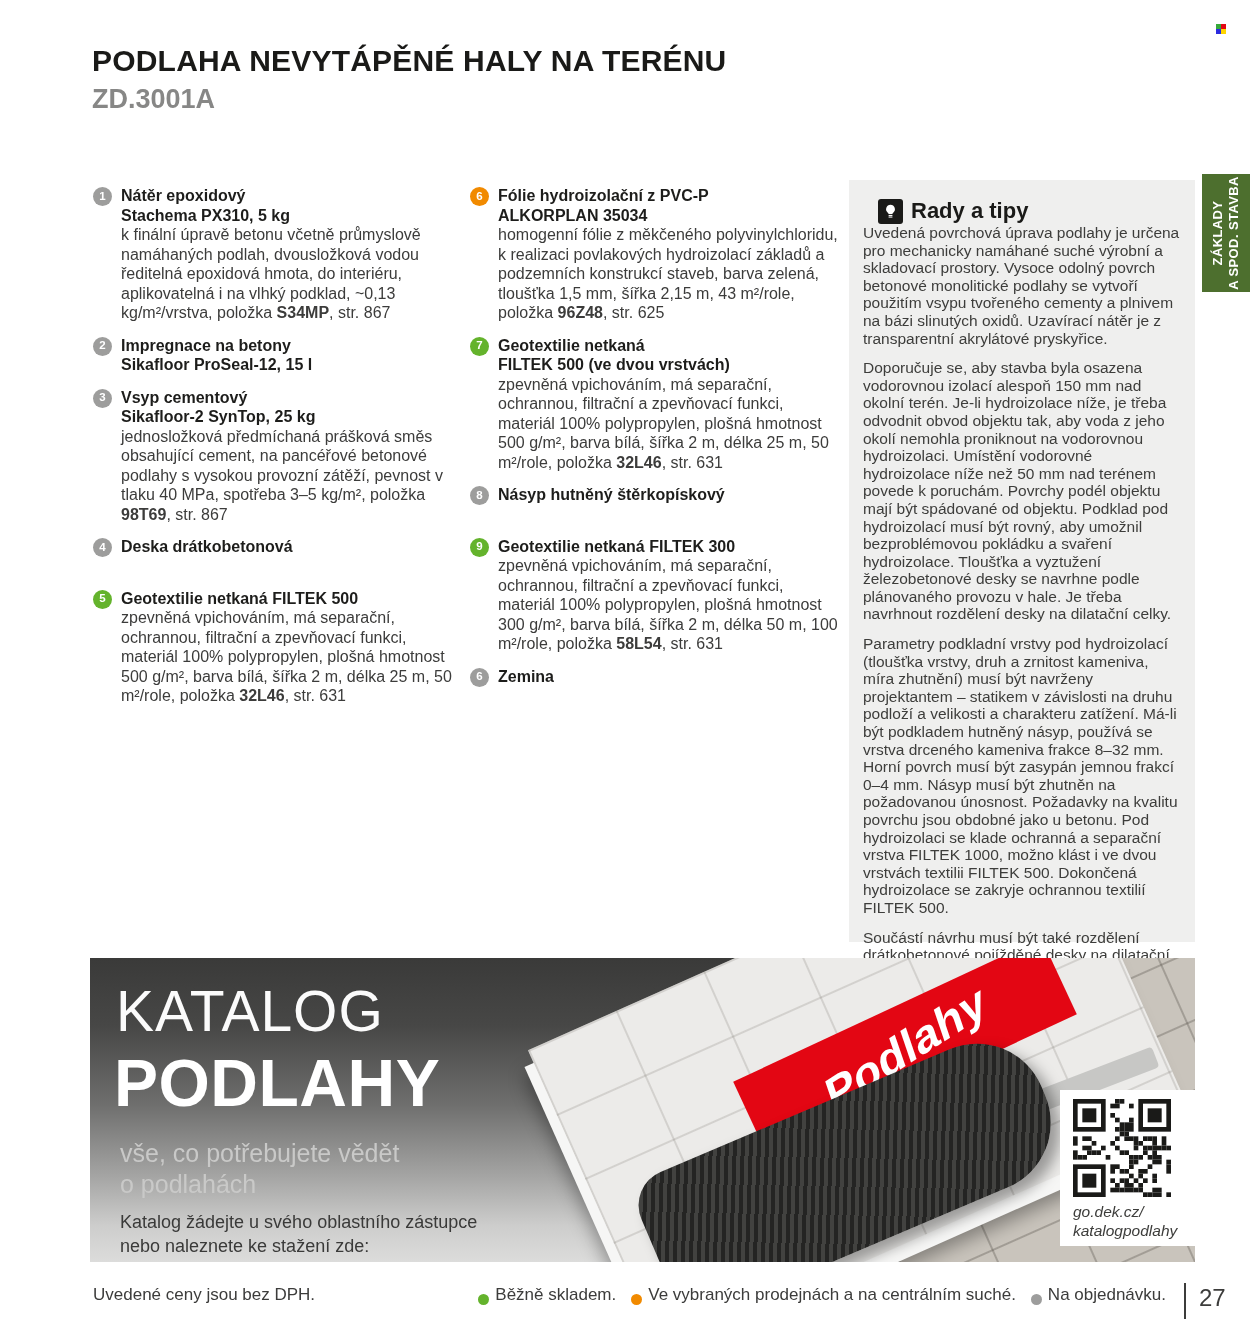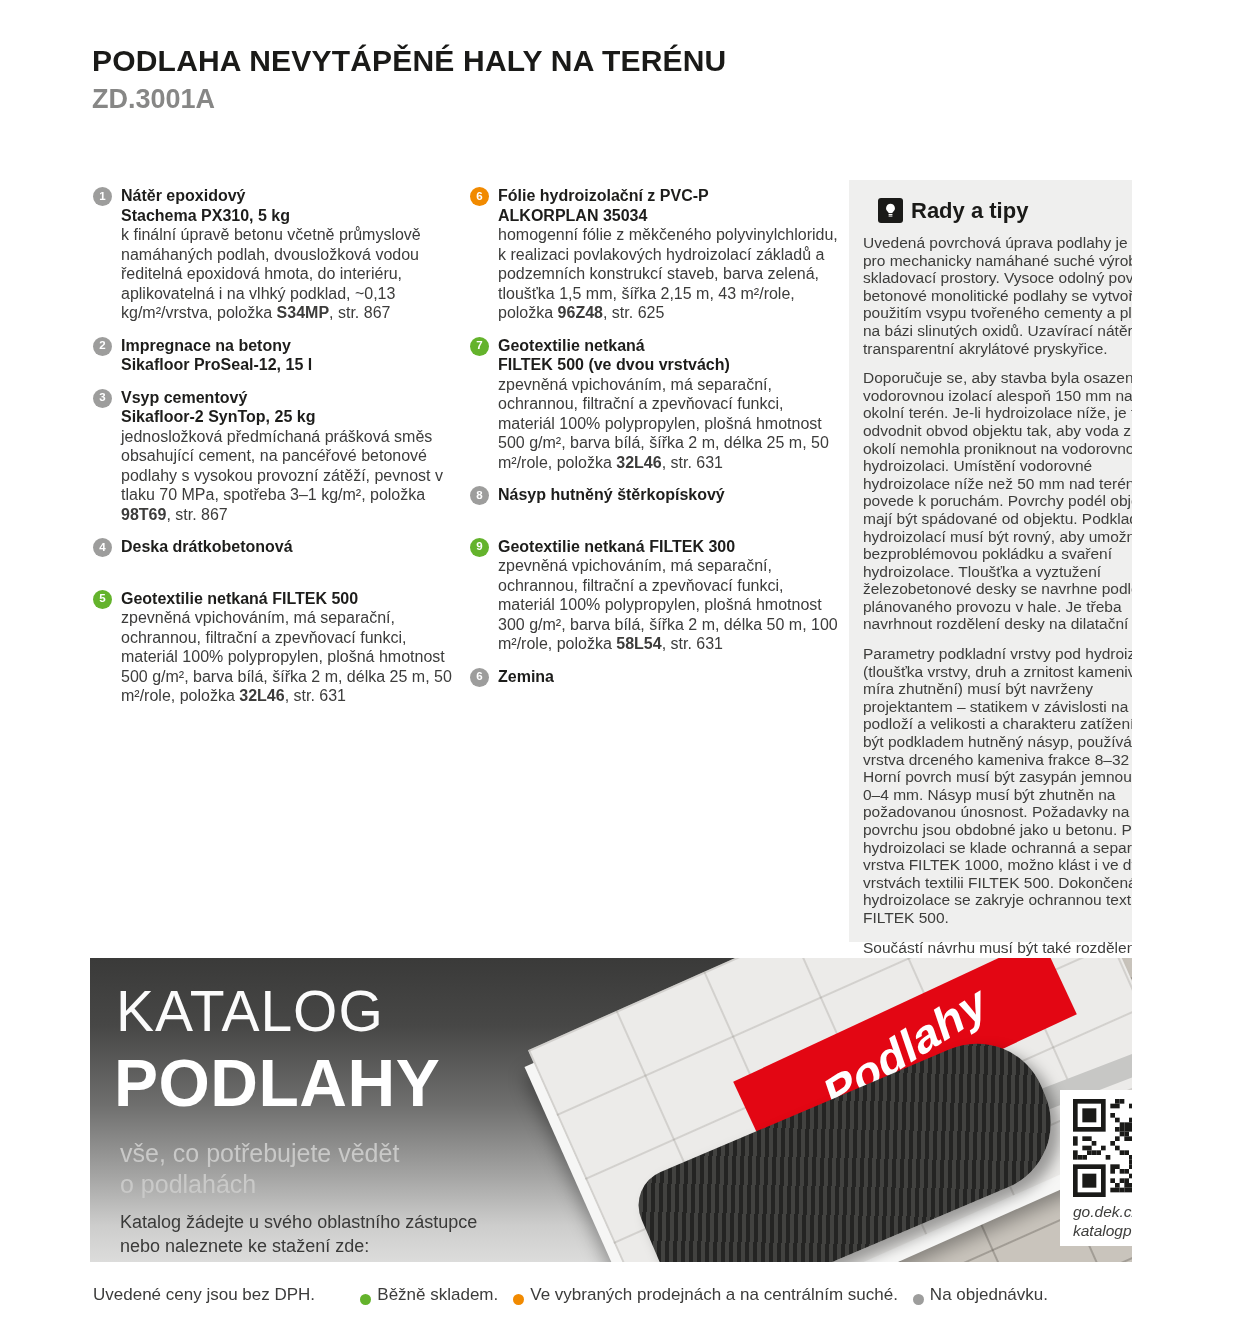--- a/index.html
+++ b/index.html
@@ -1,16 +1,16 @@
 <!DOCTYPE html>
 <html><head>
 <meta charset="utf-8">
 <style>
   html,body{margin:0;padding:0;background:#fff;}
-  .page{position:relative;width:1132px;height:1319px;background:#fff;overflow:hidden;
+  .page{position:relative;width:1250px;height:1319px;background:#fff;overflow:hidden;
         font-family:"Liberation Sans",sans-serif;color:#3c3c3b;}
 
   
   .mini-logo{position:absolute;left:1216px;top:24px;width:10px;height:10px;
              display:grid;grid-template-columns:5px 5px;grid-template-rows:5px 5px;}
   .mini-logo span{width:5px;height:5px;display:block;}
 
   
   .page-title{position:absolute;left:92px;top:44px;font-size:30px;line-height:34px;
               font-weight:bold;color:#1a1a18;letter-spacing:.2px;}
@@ -24,22 +24,22 @@
   .item.solo{margin-bottom:32px;}
   .item .num{position:absolute;left:0;top:1px;width:19px;height:19px;border-radius:50%;
              color:#fff;font-size:11.5px;font-weight:bold;display:flex;align-items:center;
              justify-content:center;}
   .item .ititle{font-weight:bold;color:#1d1d1b;}
   .item .ibody b{font-weight:bold;}
 
   
   .tips{position:absolute;left:849px;top:180px;width:346px;height:762px;background:#efefee;
         box-sizing:border-box;padding:18px 14px 0 14px;}
-  .tips-head{display:flex;align-items:flex-start;gap:8px;font-size:22px;font-weight:bold;
-             color:#1a1a18;margin-bottom:10px;padding-left:15px;}
+  .tips-head{display:flex;align-items:flex-end;gap:8px;font-size:22px;font-weight:bold;
+             color:#1a1a18;padding-left:15px;}
   .bulb{width:25px;height:25px;background:#1a1a18;border-radius:3px;display:flex;
         align-items:center;justify-content:center;}
   .tips p{margin:0 0 12px 0;font-size:15.5px;line-height:17.6px;color:#3d3d3b;}
 
   
   .tab{position:absolute;left:1202px;top:174px;width:48px;height:118px;background:#4d6f2e;
        display:flex;align-items:center;justify-content:center;}
   .tab-inner{transform:rotate(-90deg);white-space:nowrap;text-align:center;color:#fff;
              font-size:13px;font-weight:bold;line-height:16px;letter-spacing:.4px;}
 
@@ -116,21 +116,21 @@
       <div class="item">
         <span class="num" style="background: rgb(157, 157, 156);">2</span>
         <div class="itext">
           <div class="ititle">Impregnace na betony<br>Sikafloor ProSeal-12, 15 l</div>
         </div>
       </div>
       <div class="item">
         <span class="num" style="background: rgb(157, 157, 156);">3</span>
         <div class="itext">
           <div class="ititle">Vsyp cementový<br>Sikafloor-2 SynTop, 25 kg</div>
-          <div class="ibody"><span>jednosložková předmíchaná prášková směs obsahující cement, na pancéřové betonové podlahy s vysokou provozní zátěží, pevnost v tlaku 70 MPa, spotřeba 3–1 kg/m², položka </span><b>98T69</b><span>, str. 867</span></div>
+          <div class="ibody"><span>jednosložková předmíchaná prášková směs obsahující cement, na pancéřové betonové podlahy s vysokou provozní zátěží, pevnost v tlaku 40 MPa, spotřeba 3–5 kg/m², položka </span><b>98T69</b><span>, str. 867</span></div>
         </div>
       </div>
       <div class="item solo">
         <span class="num" style="background: rgb(157, 157, 156);">4</span>
         <div class="itext">
           <div class="ititle">Deska drátkobetonová</div>
         </div>
       </div>
       <div class="item">
         <span class="num" style="background: rgb(100, 179, 44);">5</span>

